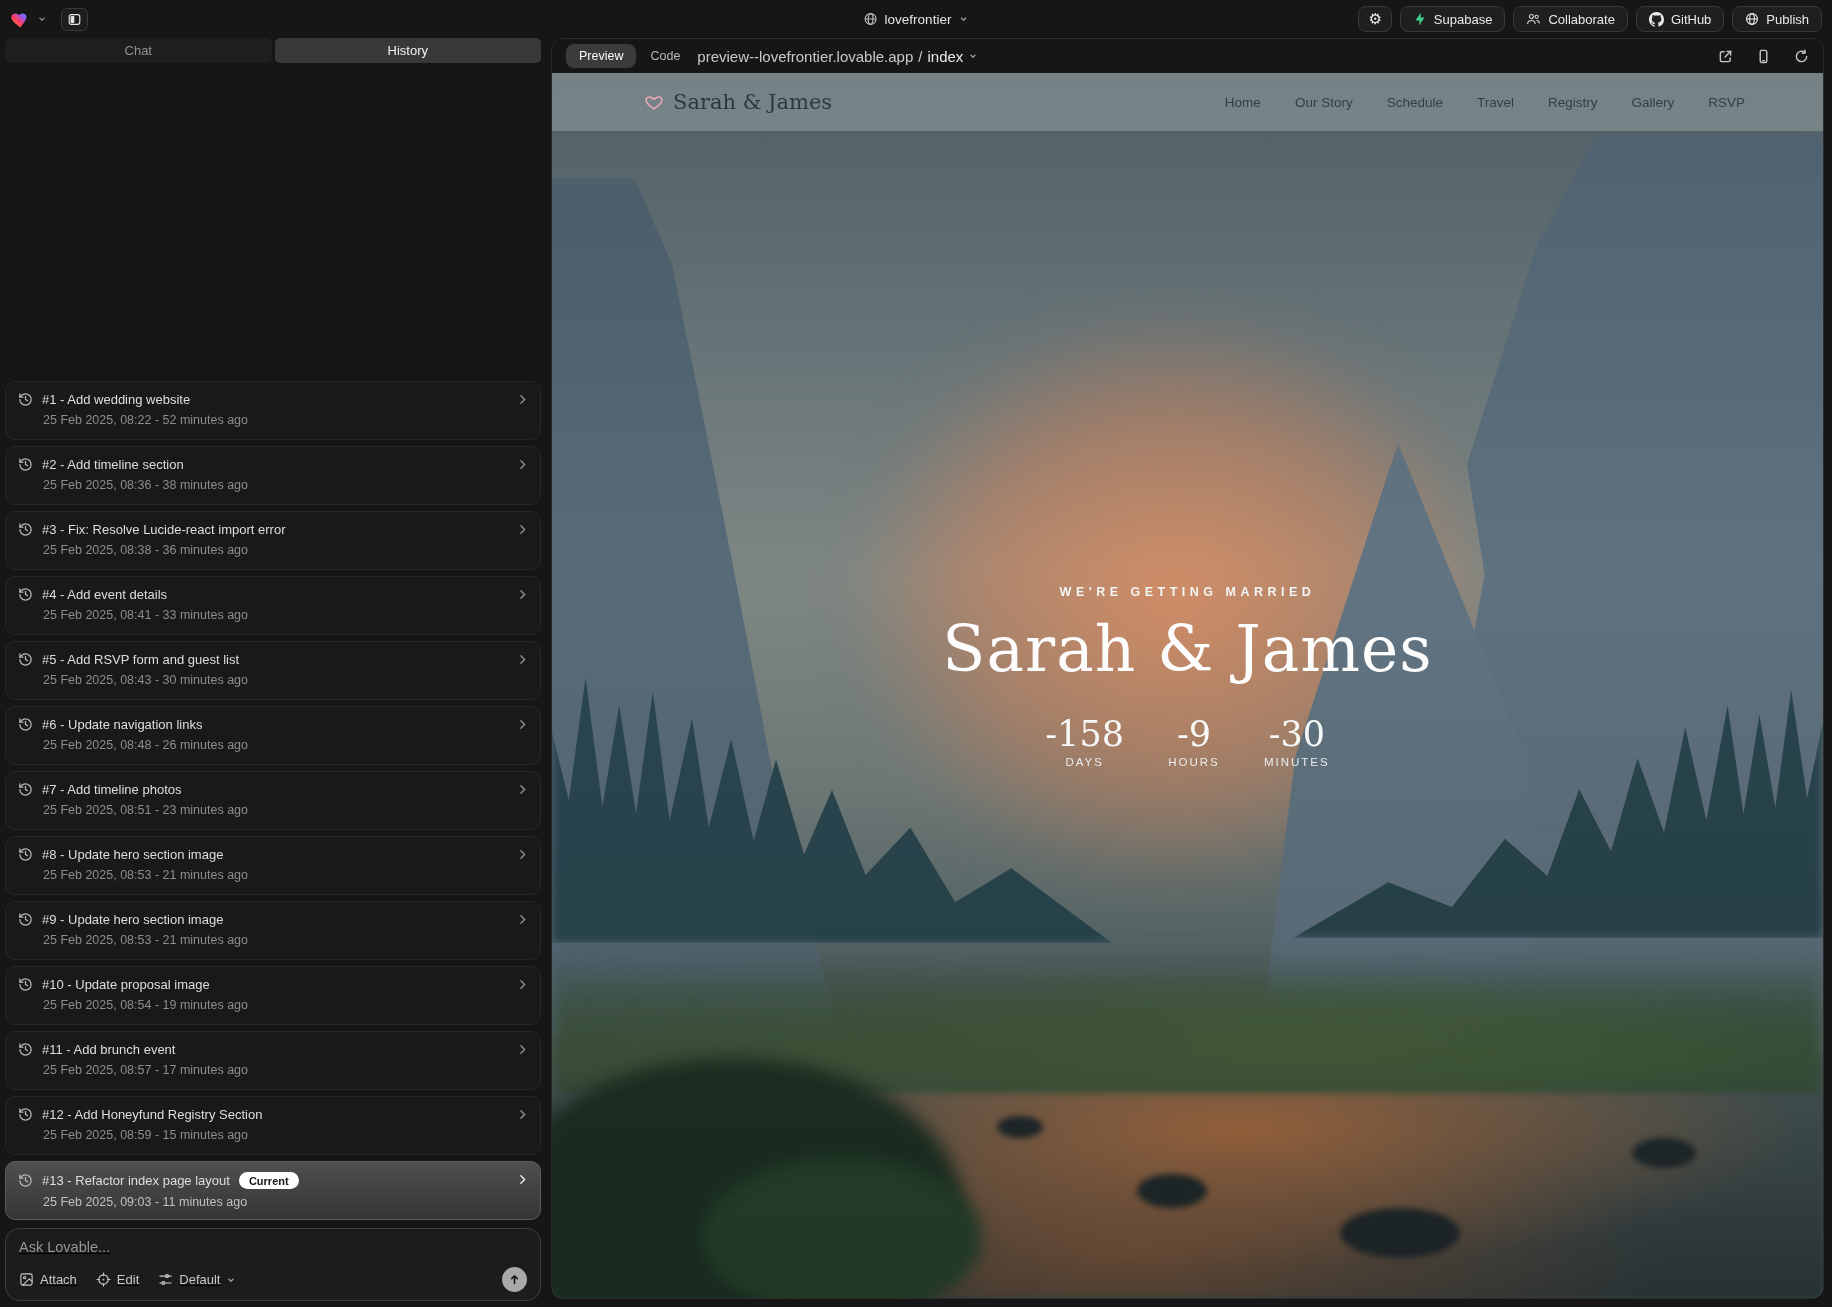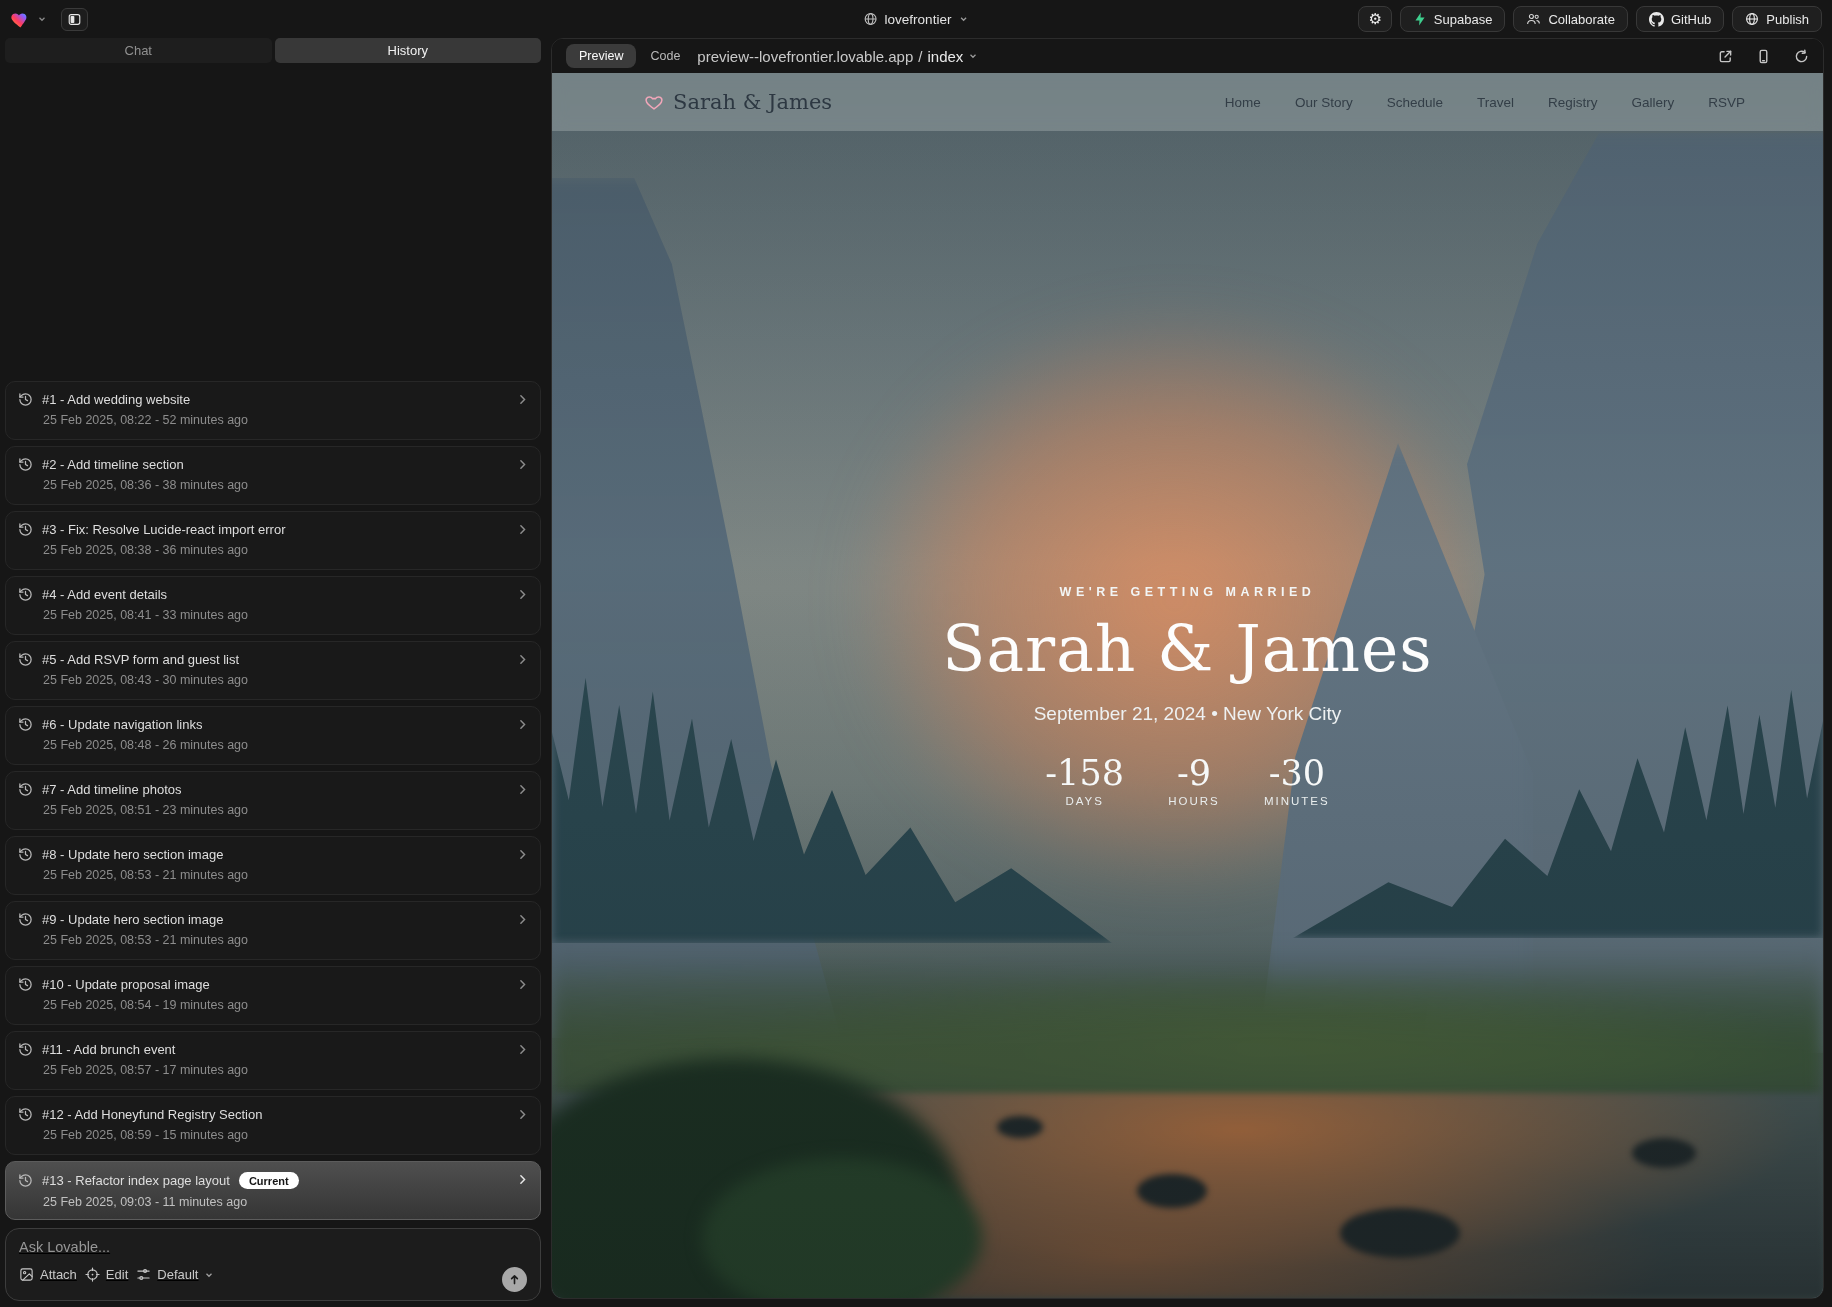--- a/index.html
+++ b/index.html
@@ -45,21 +45,21 @@
   .h-time { margin:6px 0 0 25px; font-size:12.5px; color:#8d8d8d; }
   .h-item.current { background:linear-gradient(180deg,#4f4f4f,#353535); border-color:#5c5c5c; }
   .h-item.current .h-time { color:#c0c0c0; }
   .h-item.current .h-chevron { color:#e8e8e8; }
 
   .composer { margin-top:8px; flex:0 0 72px; border:1px solid #3d3d3d; background:#1c1c1c;
               border-radius:14px; padding:10px 13px 8px 13px; display:flex; flex-direction:column;text-decoration:underline; }
   .composer-input { background:transparent; border:none; outline:none; color:#e5e5e5;
                     font-size:14.5px; font-family:"Liberation Sans",sans-serif; width:100%; }
   .composer-input::placeholder { color:#969696; }
-  .composer-row { display:flex; align-items:flex-start; gap:8px; margin-top:12px; }
+  .composer-row { display:flex; align-items:center; gap:19px; margin-top:12px; }
   .c-action { display:flex; align-items:center; gap:6px; color:#c9c9c9; font-size:13px; }
   .c-action .chev { color:#a0a0a0; }
   .send-btn { margin-left:auto; width:25px; height:25px; border-radius:50%; background:#a8a8a8;
               display:flex; align-items:center; justify-content:center; color:#1c1c1c; }
 
   
   .preview-panel { flex:1; margin:0 8px 8px 5px; border:1px solid #2c2c2c; border-radius:12px;
                    background:#101010; display:flex; flex-direction:column; overflow:hidden; min-height:0; }
   .preview-toolbar { height:34px; flex:0 0 34px; display:flex; align-items:center; padding:0 14px; background:#161616; }
   .pv-pill { background:#3b3b3b; color:#fafafa; font-size:12.5px; padding:5px 13px; border-radius:8px; }
@@ -595,21 +595,20 @@
             <span>Gallery</span>
 
             <span>RSVP</span>
           </span>
 
         </div>
 
         <div class="hero-content">
           <div class="eyebrow">WE'RE GETTING MARRIED</div>
           <div class="hero-title">Sarah &amp; James</div>
-          <div class="hero-sub">September 21, 2024 • New York City</div>
           <div class="countdown">
             <div class="cd-col">
               <div class="cd-val">-158</div>
               <div class="cd-label">DAYS</div>
             </div>
 
             <div class="cd-col">
               <div class="cd-val">-9</div>
               <div class="cd-label">HOURS</div>
             </div>

